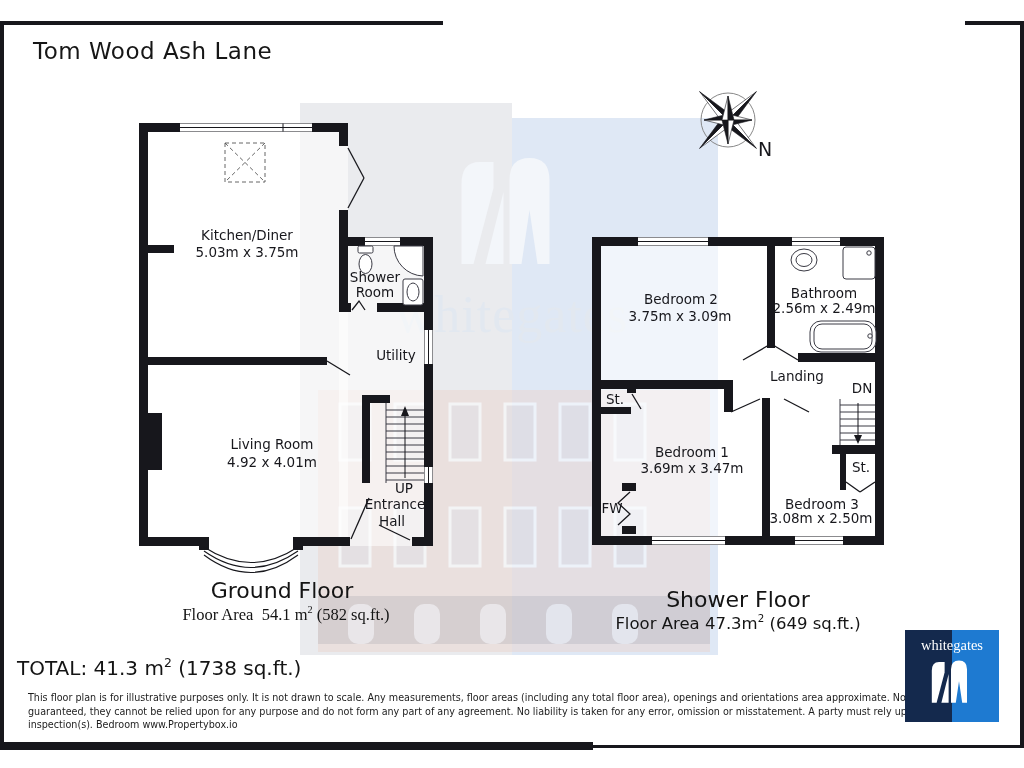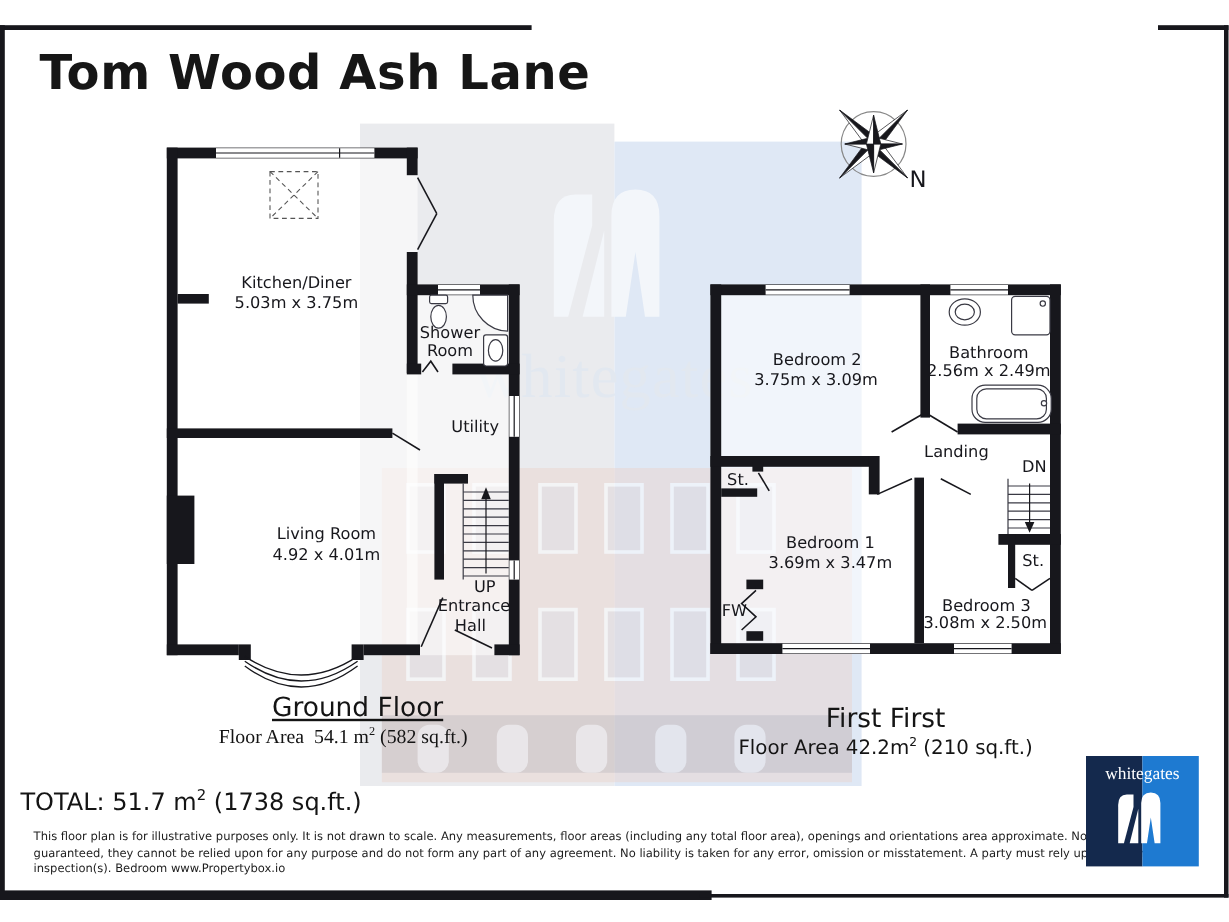--- a/index.html
+++ b/index.html
@@ -5,21 +5,21 @@
   html,body{margin:0;padding:0;background:#fff;}
   #page{position:relative;width:1024px;height:768px;background:#ffffff;overflow:hidden;
         font-family:"DejaVu Sans","Liberation Sans",sans-serif;color:#1a1a1a;}
   .abs{position:absolute;}
   
   .frame{position:absolute;background:#17171c;}
   
   .band-grey{position:absolute;left:300px;top:103px;width:212px;height:552px;background:#eaebee;}
   .band-blue{position:absolute;left:512px;top:118px;width:206px;height:537px;background:#dfe8f5;}
   
-  .title{position:absolute;left:33px;top:38px;font-size:40px;letter-spacing:.5px;color:#161616;font-weight:bold;}
+  .title{position:absolute;left:33px;top:38px;font-size:23px;letter-spacing:.5px;color:#161616;}
   
   .floorhead{position:absolute;width:300px;text-align:center;font-size:22px;color:#141414;}
   .arealine{position:absolute;width:340px;text-align:center;font-size:16.5px;color:#141414;white-space:pre;}
   .arealine sup{font-size:62%;}
   .total{position:absolute;left:17px;top:655px;font-size:20px;color:#141414;white-space:pre;}
   .total sup{font-size:62%;}
   .disclaimer{position:absolute;left:28px;font-size:9.6px;line-height:13.5px;color:#1c1c1c;white-space:pre;}
   
   .wm-text{position:absolute;left:362px;top:285px;width:300px;text-align:center;
            font-family:"Liberation Serif","DejaVu Serif",serif;font-size:52px;
@@ -282,27 +282,27 @@
       <text x="27" y="171">St.</text>
       <text x="273" y="239">St.</text>
       <text x="24" y="280">FW</text>
       <text x="104" y="224">Bedroom 1</text>
       <text x="104" y="240">3.69m x 3.47m</text>
       <text x="234" y="276">Bedroom 3</text>
       <text x="233" y="290">3.08m x 2.50m</text>
     </g>
   </svg>
 
-  <div class="floorhead" style="left:148px;top:578px;text-decoration:underline;">Ground Floor</div>
+  <div class="floorhead" style="left:132px;top:578px;">Ground Floor</div>
   <div class="arealine" style="left:116px;top:604px;font-family:Liberation Serif, serif;"><span>Floor Area  54.1 m</span><sup>2</sup><span> (582 sq.ft.)</span></div>
 
-  <div class="floorhead" style="left:588px;top:587px;">First First</div>
-  <div class="arealine" style="left:568px;top:613px;"><span>Floor Area 42.2m</span><sup>2</sup><span> (210 sq.ft.)</span></div>
-
-  <div class="total"><span>TOTAL: 51.7 m</span><sup>2</sup><span> (1738 sq.ft.)</span></div>
+  <div class="floorhead" style="left:588px;top:587px;">Shower Floor</div>
+  <div class="arealine" style="left:568px;top:613px;"><span>Floor Area 47.3m</span><sup>2</sup><span> (649 sq.ft.)</span></div>
+
+  <div class="total"><span>TOTAL: 41.3 m</span><sup>2</sup><span> (1738 sq.ft.)</span></div>
 
   <div class="disclaimer" style="top:691px;">This floor plan is for illustrative purposes only. It is not drawn to scale. Any measurements, floor areas (including any total floor area), openings and orientations area approximate. No details are</div>
   <div class="disclaimer" style="top:704.5px;">guaranteed, they cannot be relied upon for any purpose and do not form any part of any agreement. No liability is taken for any error, omission or misstatement. A party must rely upon its own</div>
   <div class="disclaimer" style="top:718px;">inspection(s). Bedroom www.Propertybox.io</div>
 
   <div class="logo">
     <div class="half-l"></div>
     <div class="half-r"></div>
     <div class="brand">whitegates</div>
     <svg width="42" height="46" viewBox="0 0 105 115">

